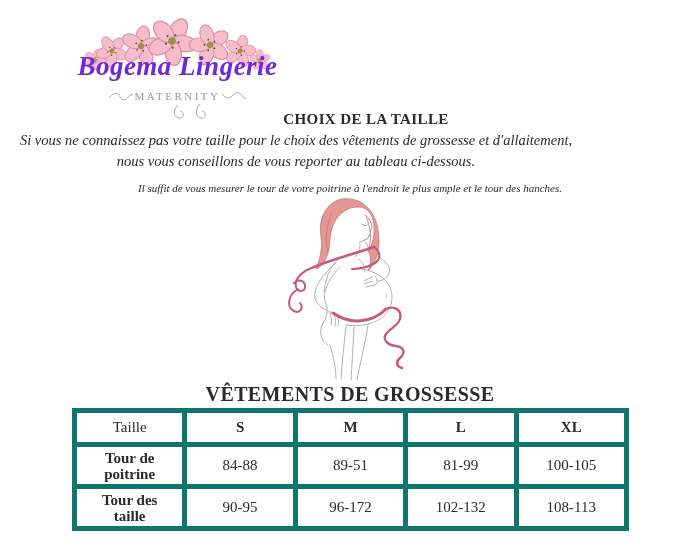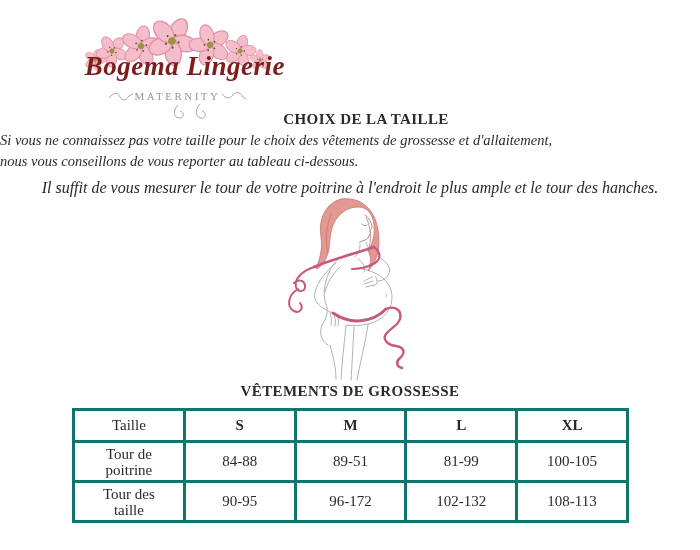--- a/index.html
+++ b/index.html
@@ -4,60 +4,60 @@
 <style>
   html,body{margin:0;padding:0;background:#ffffff;}
   .page{
     position:relative;width:700px;height:550px;background:#ffffff;overflow:hidden;
     font-family:"Liberation Serif", serif;color:#2b2a28;
   }
   
   .logo{position:absolute;left:70px;top:18px;width:215px;height:104px;cursor:pointer;}
   .logo-flowers{position:absolute;left:0;top:0;width:215px;height:56px;}
   .brand-script{
-    position:absolute;left:0;top:33px;width:215px;text-align:right;
-    font-style:italic;font-weight:bold;font-size:27px;line-height:30px;color:#7f1d1d;
+    position:absolute;left:0;top:33px;width:215px;text-align:center;
+    font-style:italic;font-weight:bold;font-size:27px;line-height:30px;color:#6d28d9;
     letter-spacing:0.5px;
   }
   .maternity-row{
     position:absolute;left:0;top:71px;width:215px;height:14px;
     display:flex;align-items:center;justify-content:center;gap:0;
   }
   .maternity-text{
     font-size:11px;letter-spacing:2.5px;color:#9b9598;font-family:"Liberation Serif",serif;
   }
   .under-curls{position:absolute;left:102px;top:86px;width:38px;height:18px;}
   
   .page-title{
     position:absolute;left:0;top:95px;width:700px;margin:16px;text-align:center;
     font-size:15px;font-weight:bold;letter-spacing:0.4px;
   }
-  .intro{position:absolute;left:0;top:130px;width:592px;margin:0;
+  .intro{position:absolute;left:0;top:130px;width:592px;margin:0;text-align:center;
     font-style:italic;font-size:14.5px;line-height:21px;}
   .intro-line{display:block;white-space:nowrap;}
   .note{position:absolute;left:0;top:178px;width:700px;margin:0;text-align:center;
-    font-style:italic;font-size:16px;line-height:20px;white-space:nowrap;}
+    font-style:italic;font-size:11px;line-height:20px;white-space:nowrap;}
   
   .illustration{position:absolute;left:278px;top:193px;width:152px;height:188px;}
   
   .table-title{
     position:absolute;left:0;top:383px;width:700px;margin:0;text-align:center;
-    font-size:15px;font-weight:bold;letter-spacing:0.4px;
+    font-size:20px;font-weight:bold;letter-spacing:0.4px;
   }
   .size-table{
     position:absolute;left:72px;top:408px;width:557px;border-collapse:collapse;
     font-size:15px;table-layout:fixed;
   }
   .size-table th,.size-table td{
-    border:3px solid #0f766e;text-align:center;vertical-align:middle;padding:0;
+    border:5px solid #0f766e;text-align:center;vertical-align:middle;padding:0;
   }
   .size-table thead th{height:29px;font-weight:bold;}
   .size-table thead th.reg{font-weight:normal;}
   .size-table tbody td{height:37px;}
-  .size-table td.label{font-weight:normal;line-height:16px;}
+  .size-table td.label{font-weight:bold;line-height:16px;}
   .size-table td.label .wrap{display:inline-block;max-width:76px;}
 </style>
 </head>
 <body>
 
 <div class="page">
 
   <div class="logo">
     <svg class="logo-flowers" viewBox="0 0 215 56">
       <defs>

